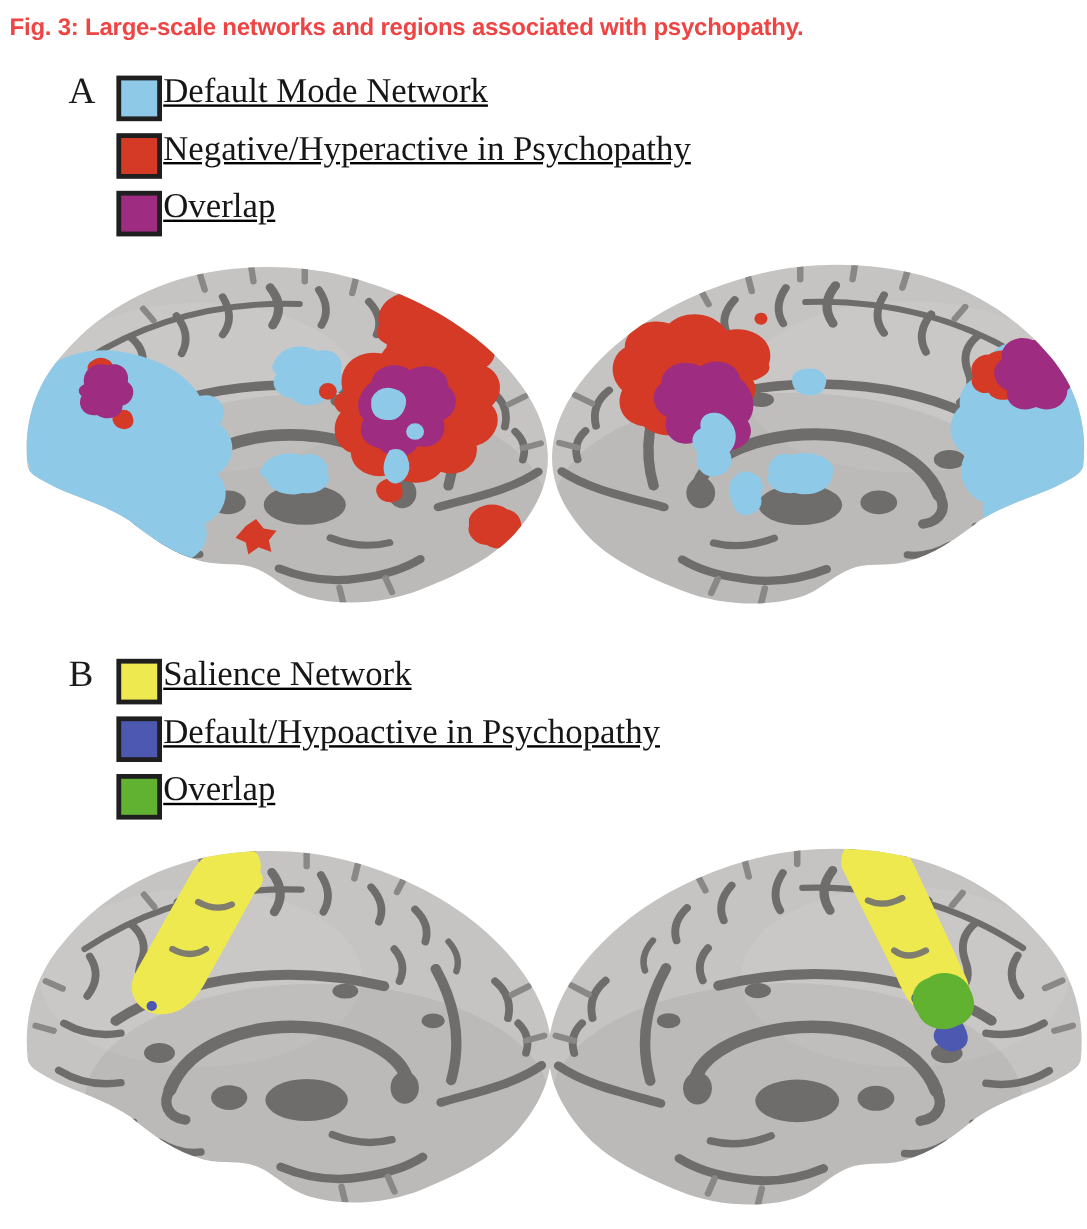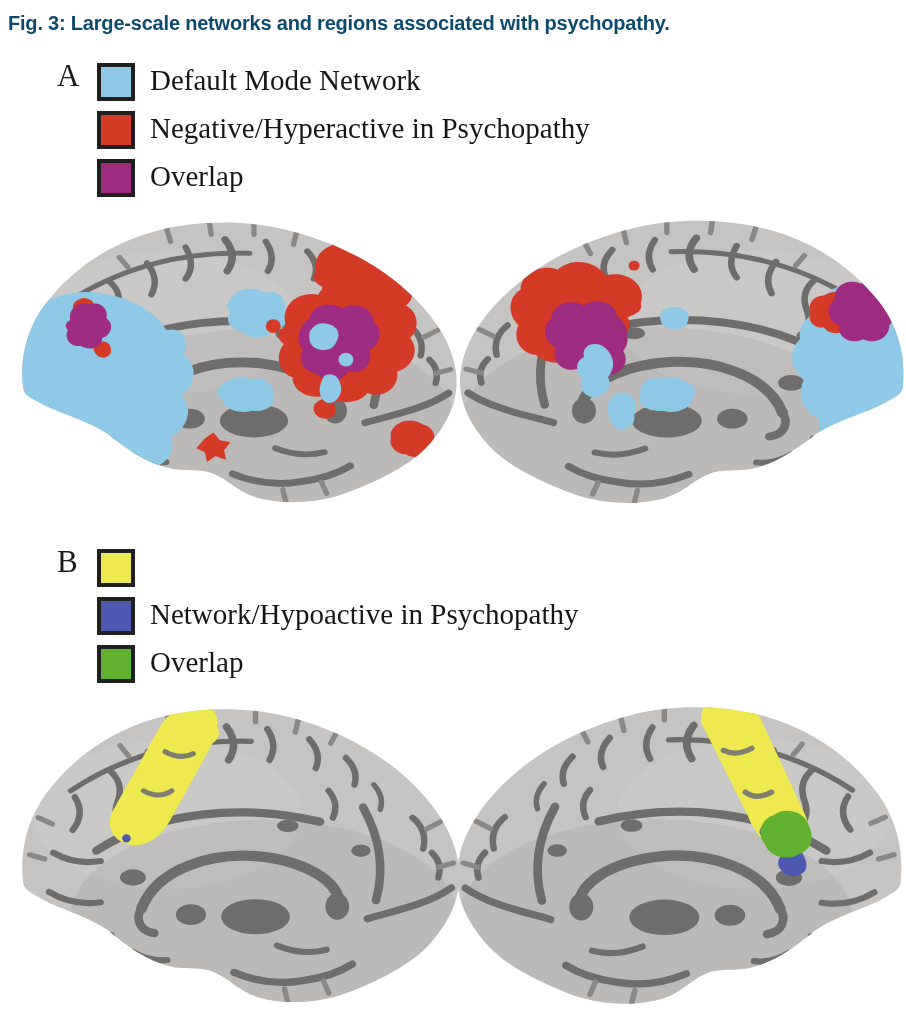--- a/index.html
+++ b/index.html
@@ -3,28 +3,28 @@
 <meta charset="utf-8">
 <style>
   html, body { margin:0; padding:0; background:#ffffff; }
   .figure {
     position:relative; width:906px; height:1024px; background:#ffffff;
     overflow:hidden; font-family:"Liberation Serif", serif;
   }
   .fig-title {
     position:absolute; left:8px; top:12px;
     font-family:"Liberation Sans", sans-serif;
-    font-weight:700; font-size:20px; letter-spacing:-0.2px; color:#0c4a6e;
+    font-weight:700; font-size:20px; letter-spacing:-0.2px; color:#ef4444;
     white-space:nowrap;
   }
   .panel-label {
     position:absolute; font-size:31px; color:#1b1b1b; line-height:1;
   }
   .legend { position:absolute; left:96px; display:flex; flex-direction:column; gap:8px; }
-  .legend-row { display:flex; align-items:center; gap:14px; height:40px; }
+  .legend-row { display:flex; height:40px;text-decoration:underline; }
   .swatch { width:40px; height:40px; flex:0 0 40px; display:block; }
   .legend-label { font-size:29px; color:#161616; line-height:1; white-space:nowrap; padding-bottom:3px; }
   .brain { position:absolute; }
   .defs-holder { position:absolute; width:0; height:0; overflow:hidden; }
 </style>
 </head>
 <body>
 
 <div class="figure">
 
@@ -175,26 +175,27 @@
     </g>
   </svg>
 
   <div class="panel-label" style="left:57px; top:546px;">B</div>
 
   <div class="legend" style="top:548px;">
     <div class="legend-row">
       <svg class="swatch" viewBox="0 0 40 40">
         <rect x="3" y="3" width="34" height="34" stroke="#1F1F1F" stroke-width="4" fill="#EDE94E"></rect>
       </svg>
+      <span class="legend-label">Salience Network</span>
     </div>
     <div class="legend-row">
       <svg class="swatch" viewBox="0 0 40 40">
         <rect x="3" y="3" width="34" height="34" stroke="#1F1F1F" stroke-width="4" fill="#4D58B0"></rect>
       </svg>
-      <span class="legend-label">Network/Hypoactive in Psychopathy</span>
+      <span class="legend-label">Default/Hypoactive in Psychopathy</span>
     </div>
     <div class="legend-row">
       <svg class="swatch" viewBox="0 0 40 40">
         <rect x="3" y="3" width="34" height="34" stroke="#1F1F1F" stroke-width="4" fill="#62B232"></rect>
       </svg>
       <span class="legend-label">Overlap</span>
     </div>
   </div>
 
   <svg class="brain" style="left:6px; top:696px; width:484px; height:330px;" viewBox="0 0 450 320" preserveAspectRatio="none">

